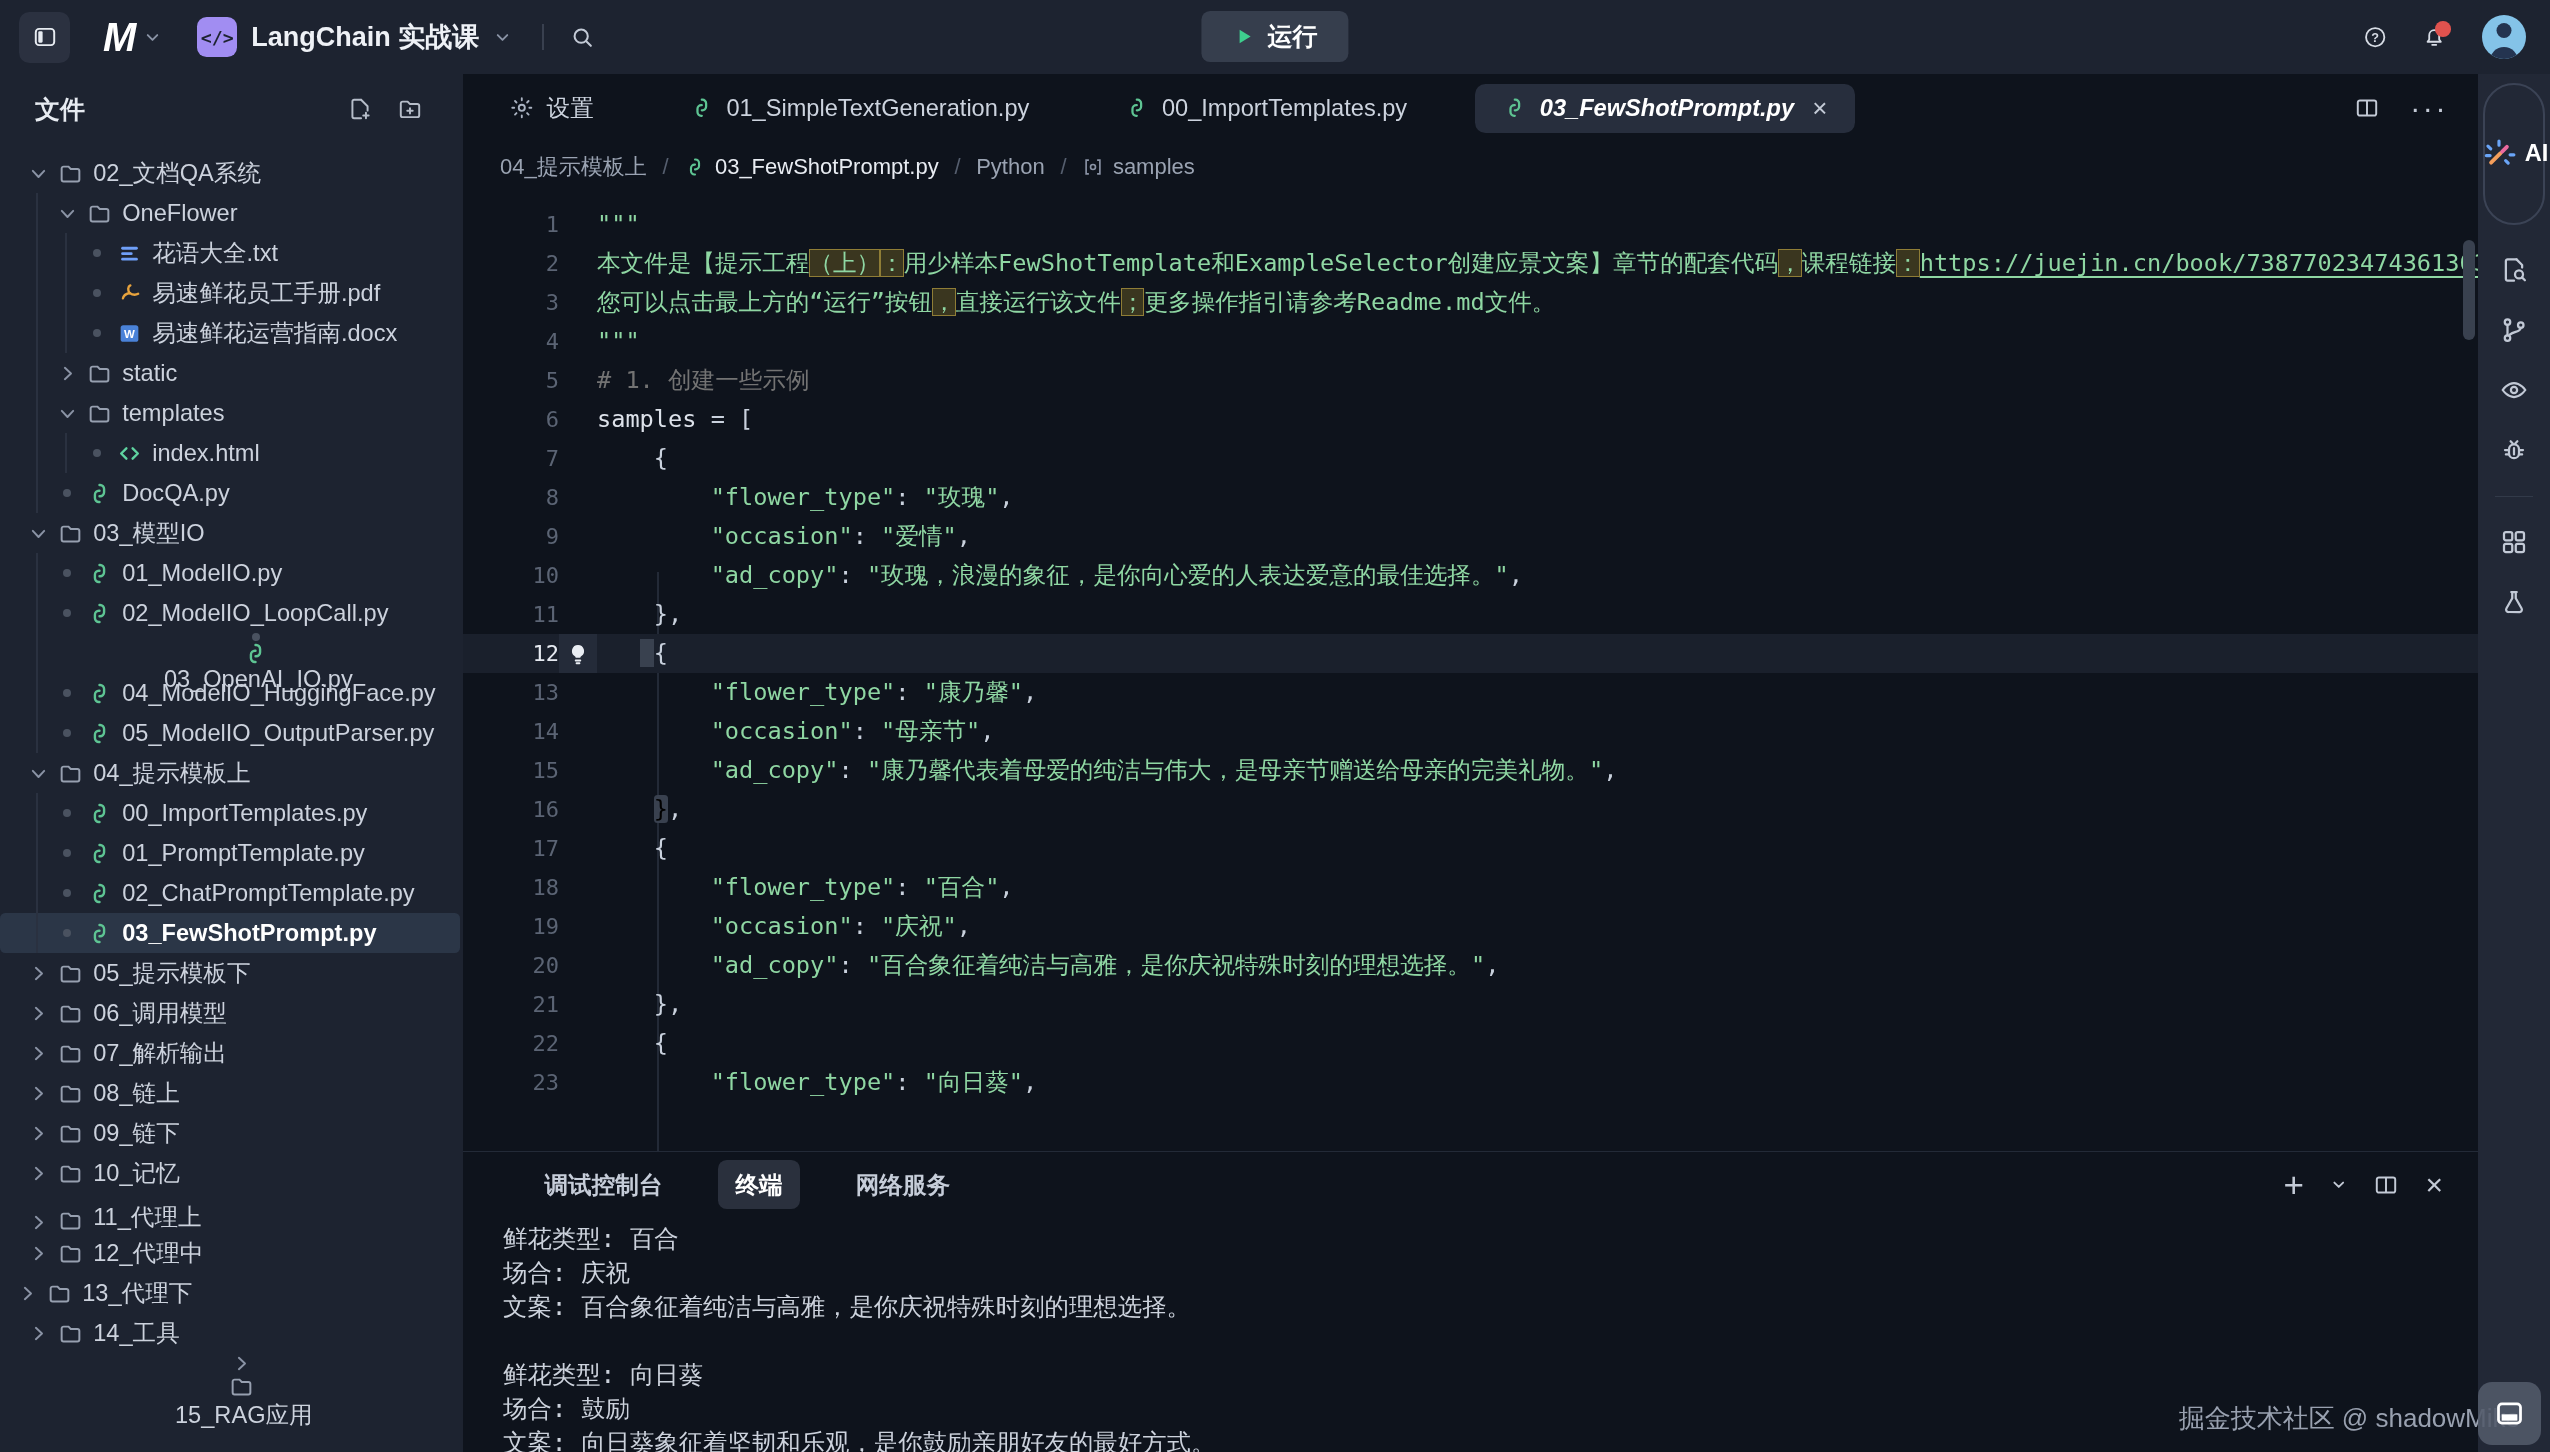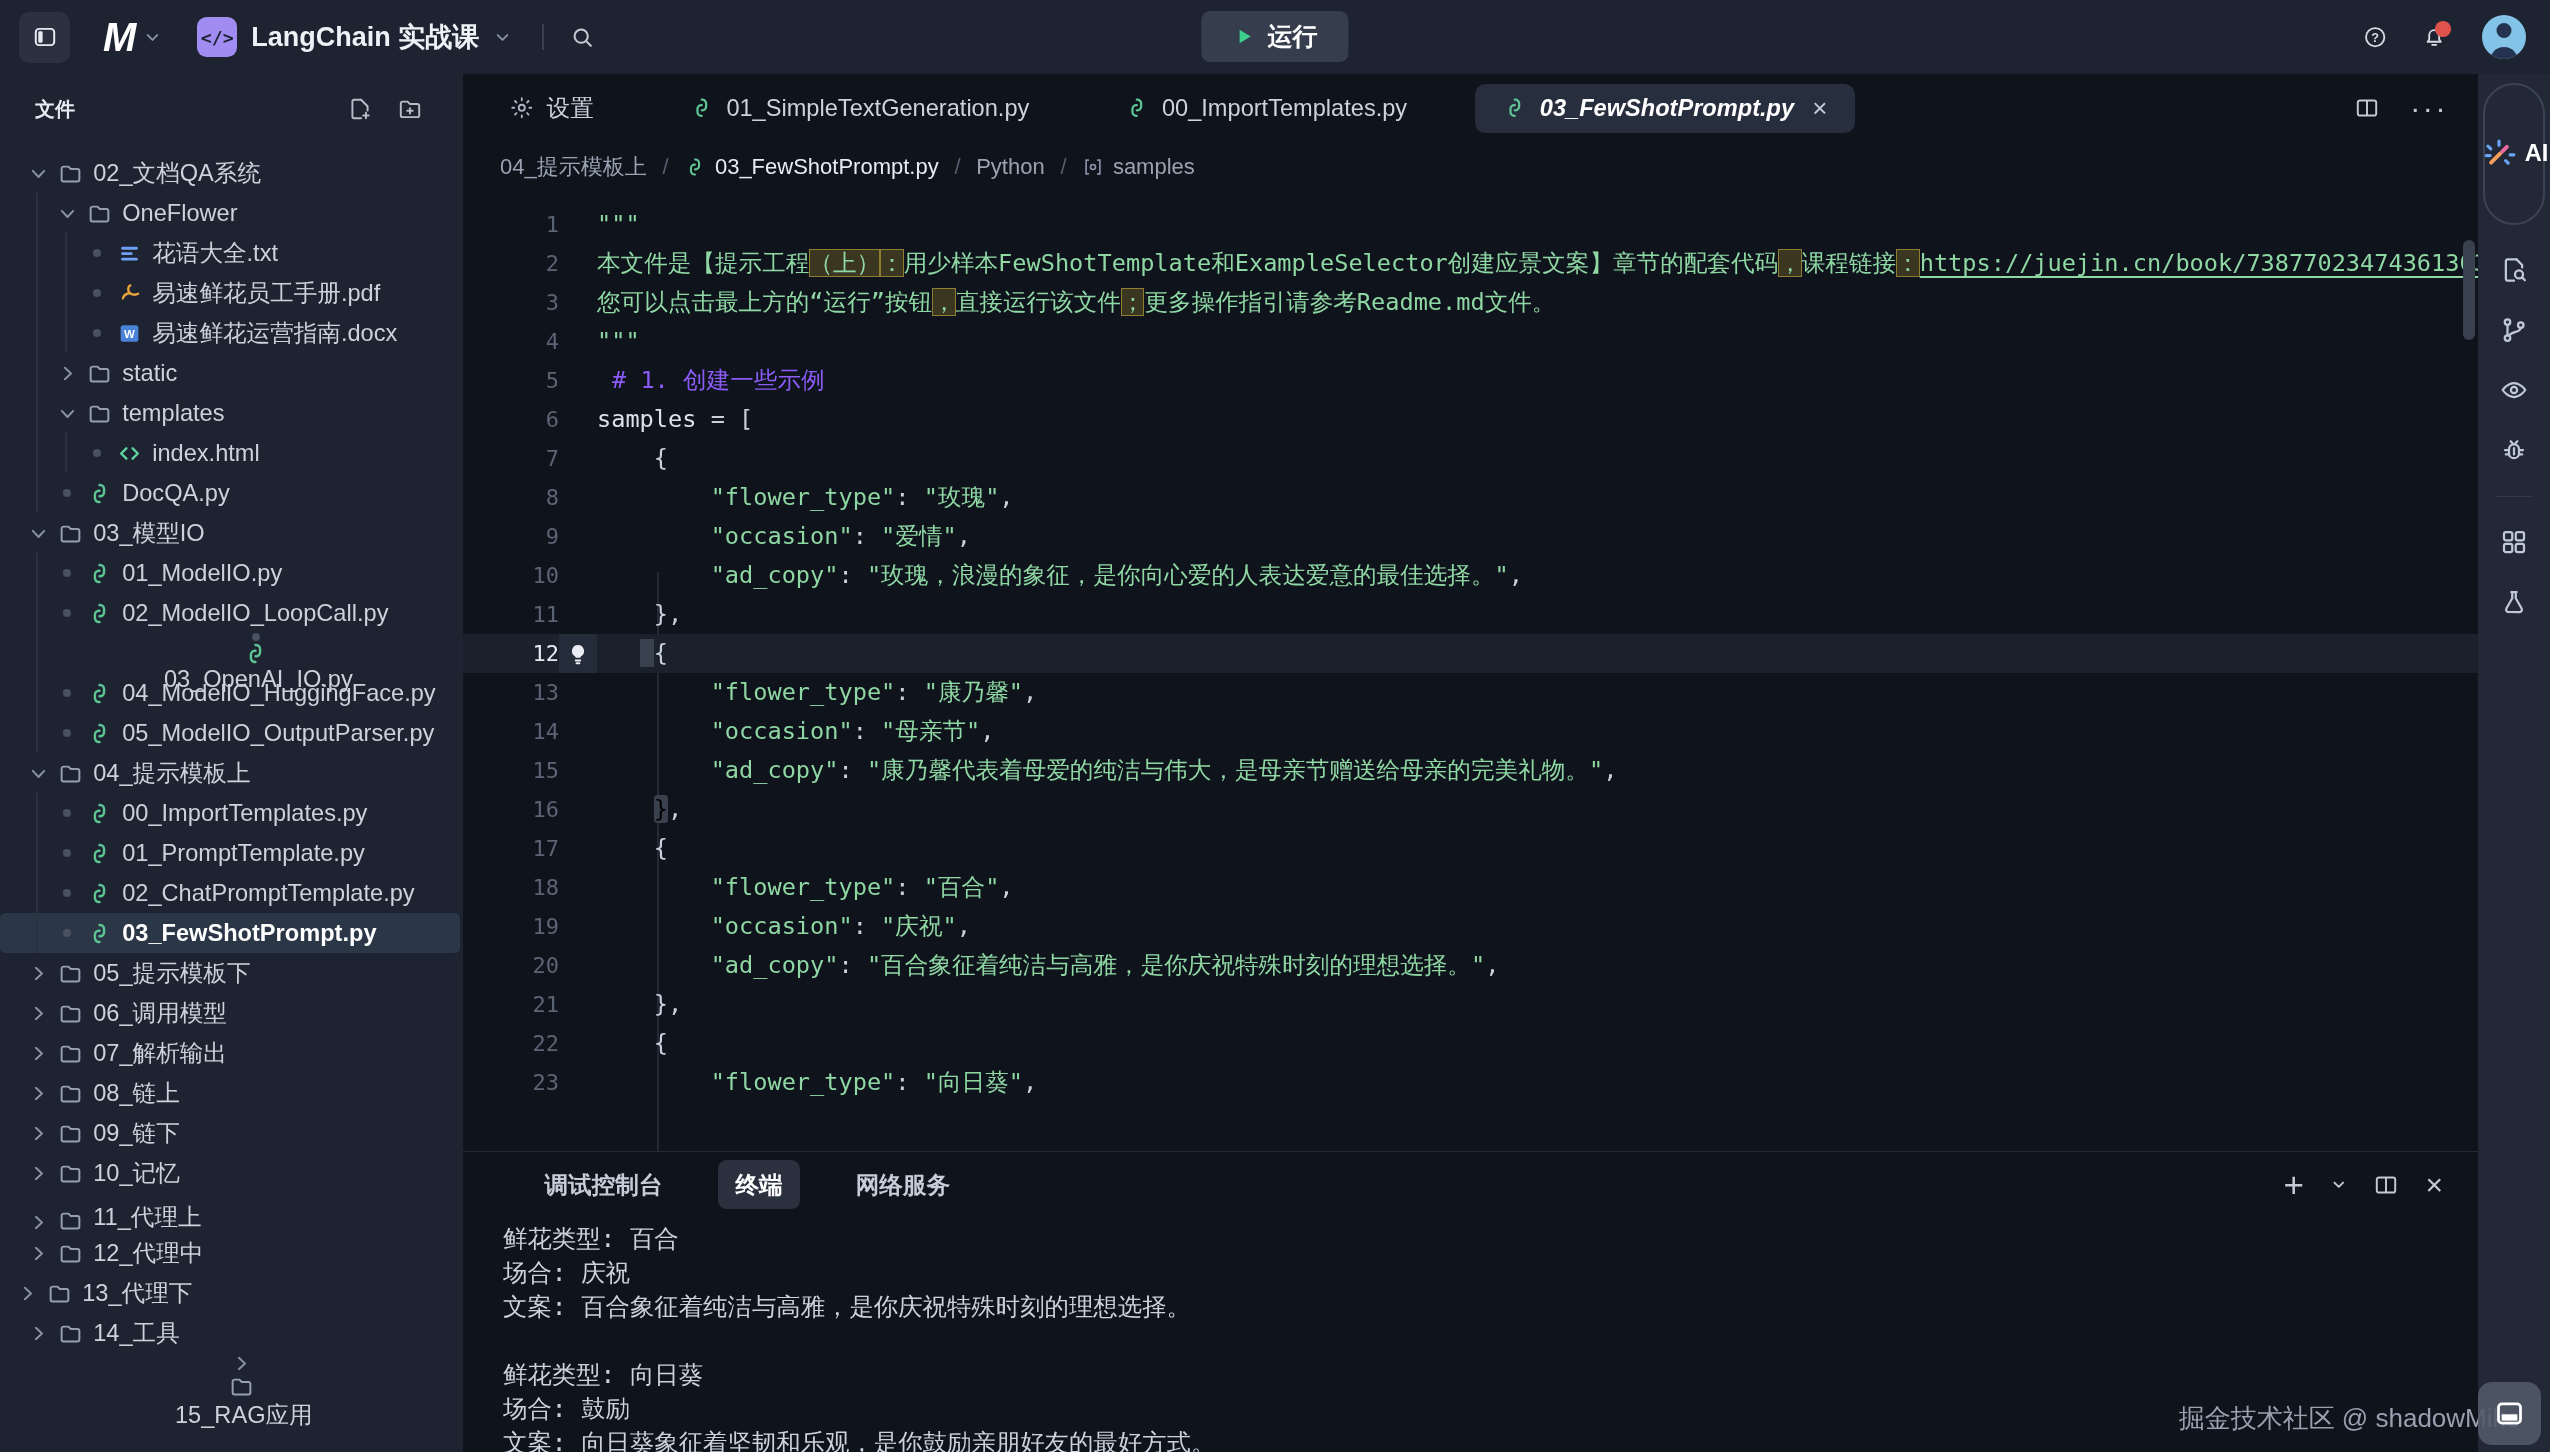--- a/index.html
+++ b/index.html
@@ -28,21 +28,21 @@
   .tb-right{margin-left:auto;display:flex;align-items:center;gap:35px;margin-right:24.4px;}
   .bell-wrap{position:relative;}
   .bell-dot{position:absolute;top:-3.5px;right:-4.4px;width:15.7px;height:15.7px;border-radius:50%;background:#e0524e;}
   .avatar{width:44px;height:44px;border-radius:50%;background:#84c3e8;position:relative;overflow:hidden;}
   .avatar::before{content:"";position:absolute;left:50%;top:7.9px;transform:translateX(-50%);width:15px;height:15px;border-radius:50%;background:#243450;}
   .avatar::after{content:"";position:absolute;left:50%;bottom:-3.5px;transform:translateX(-50%);width:28px;height:15.7px;border-radius:14px 14px 0 0;background:#243450;}
 
   
   .sidebar{position:absolute;left:0;top:74px;width:463px;bottom:0;background:#1d2330;z-index:20;}
   .sb-head{display:flex;align-items:center;height:70px;padding:0 40px 0 35px;}
-  .sb-title{font-size:20px;font-weight:700;color:#e7ebf1;}
+  .sb-title{font-size:25px;font-weight:700;color:#e7ebf1;}
   .sb-actions{margin-left:auto;display:flex;gap:24.4px;}
   .sb-actions .svgi{width:26px;height:26px;}
   .tree{position:absolute;left:0;right:3.5px;top:79px;bottom:0;overflow:hidden;}
   .trow{position:relative;display:flex;align-items:center;height:40px;font-size:23.6px;color:#ccd2dd;cursor:pointer;}
   .trow.sel{background:#2b3647;border-radius:5.2px;color:#ffffff;font-weight:600;}
   .trow.g0::before{content:"";position:absolute;left:36px;top:0;bottom:0;width:1.7px;background:#2a3140;}
   .trow.g1::after{content:"";position:absolute;left:65px;top:0;bottom:0;width:1.7px;background:#2a3140;}
   .chevslot{width:30px;display:flex;align-items:center;justify-content:center;flex:none;}
   .chevslot .svgi{width:21px;height:21px;}
   .fdot{width:7.9px;height:7.9px;border-radius:50%;background:#4a5260;}
@@ -74,21 +74,21 @@
   .cline.cur{background:#1a202c;}
   .lnum{width:96px;flex:none;text-align:right;font:22px "DejaVu Sans Mono",monospace;color:#5b6474;}
   .cline.cur .lnum{color:#e6eaf1;}
   .bcol{width:38px;flex:none;display:flex;align-items:center;justify-content:center;height:100%;}
   .cline.cur .bcol{background:#242b39;}
   .bcol .svgi{width:26px;height:26px;}
   .ltxt{white-space:pre;font-family:"DejaVu Sans Mono",monospace;font-size:23.6px;line-height:39px;}
   .s-str{color:#8fd7a3;}
   .s-pun{color:#c9d1dd;}
   .s-plain{color:#dde2ea;}
-  .s-com{color:#8b5cf6;margin-left:15px;}
+  .s-com{color:#737373;}
   .s-link{color:#8fd7a3;text-decoration:underline;text-underline-offset:5.2px;cursor:pointer;}
   .s-box{background:#3a361f;outline:1.7px solid #8f7d36;outline-offset:-1.7px;}
   .s-brk{background:#39414f;border-radius:3.5px;}
   .s-caret{background:#39414f;}
   .scrollthumb{position:absolute;right:2.6px;top:166px;width:12.2px;height:100px;border-radius:6.1px;background:#39414f;}
 
   
   .panel{position:absolute;left:0;right:0;bottom:0;height:300px;border-top:1.7px solid #232a37;background:#0e131c;}
   .ptabs{display:flex;align-items:center;height:65px;padding-left:64px;gap:40px;}
   .ptab{font-size:23.6px;color:#c6cdd9;font-weight:600;cursor:pointer;padding:8.7px 17.5px;border-radius:8.7px;}

